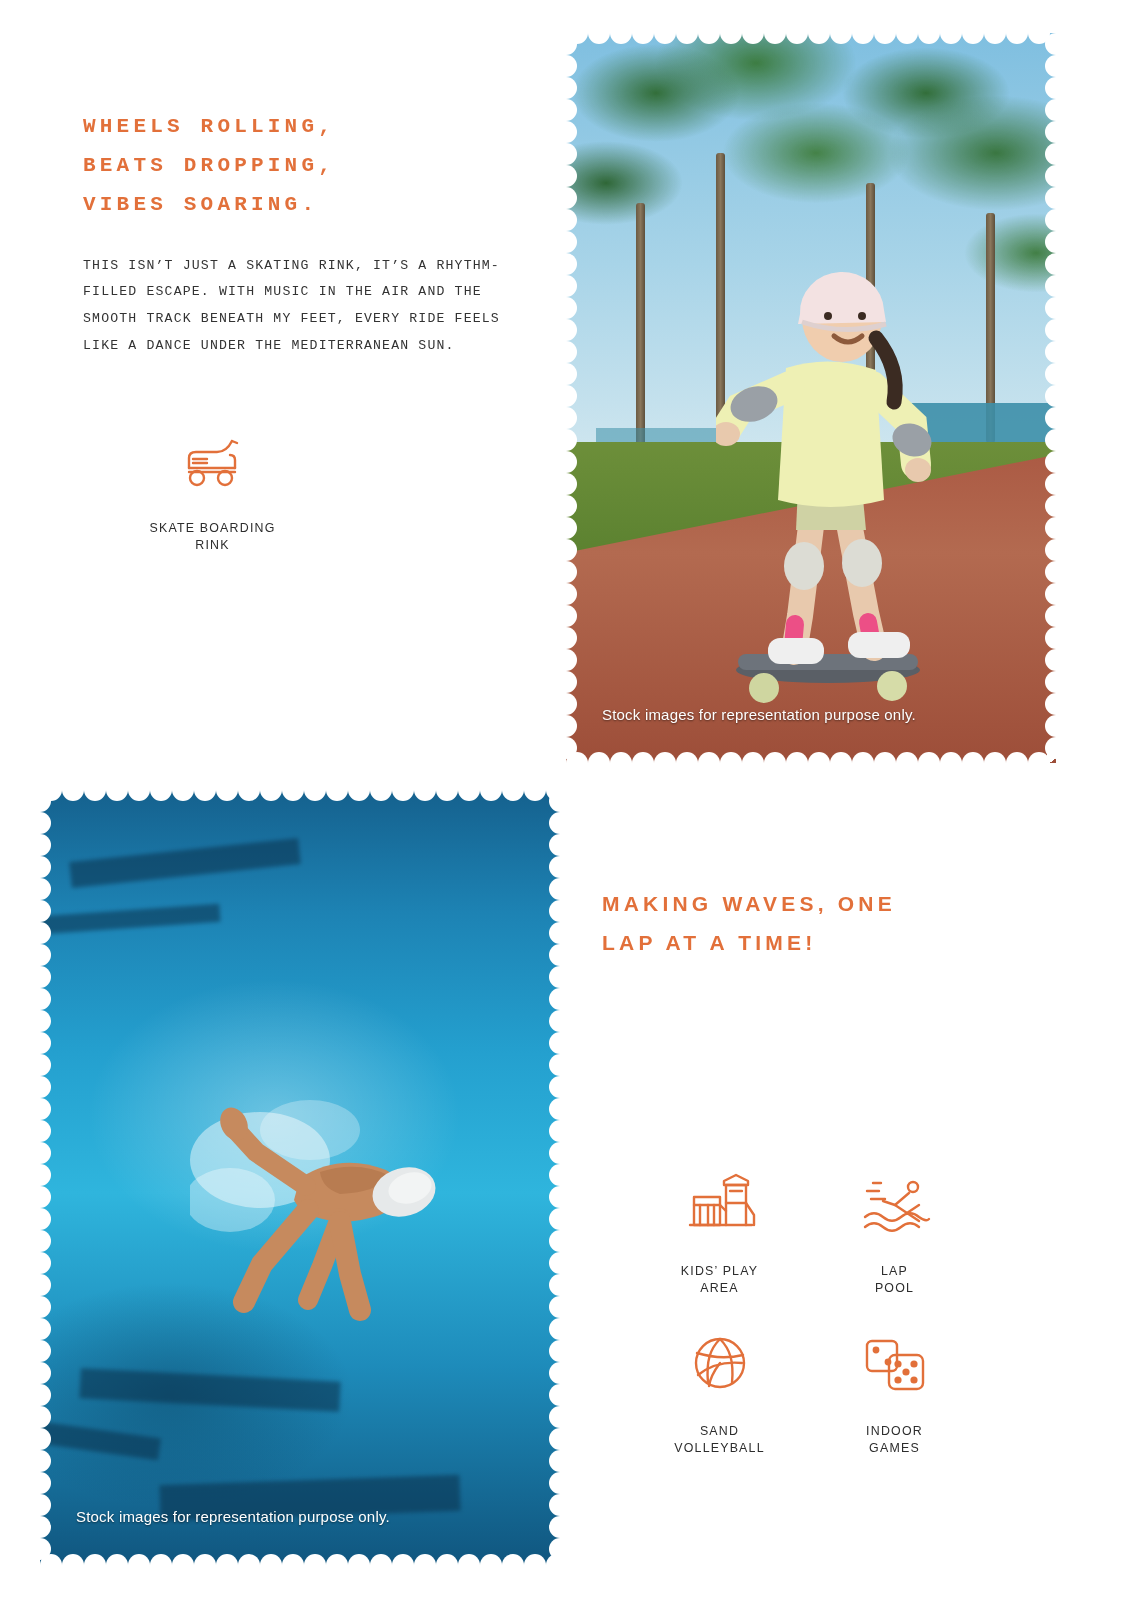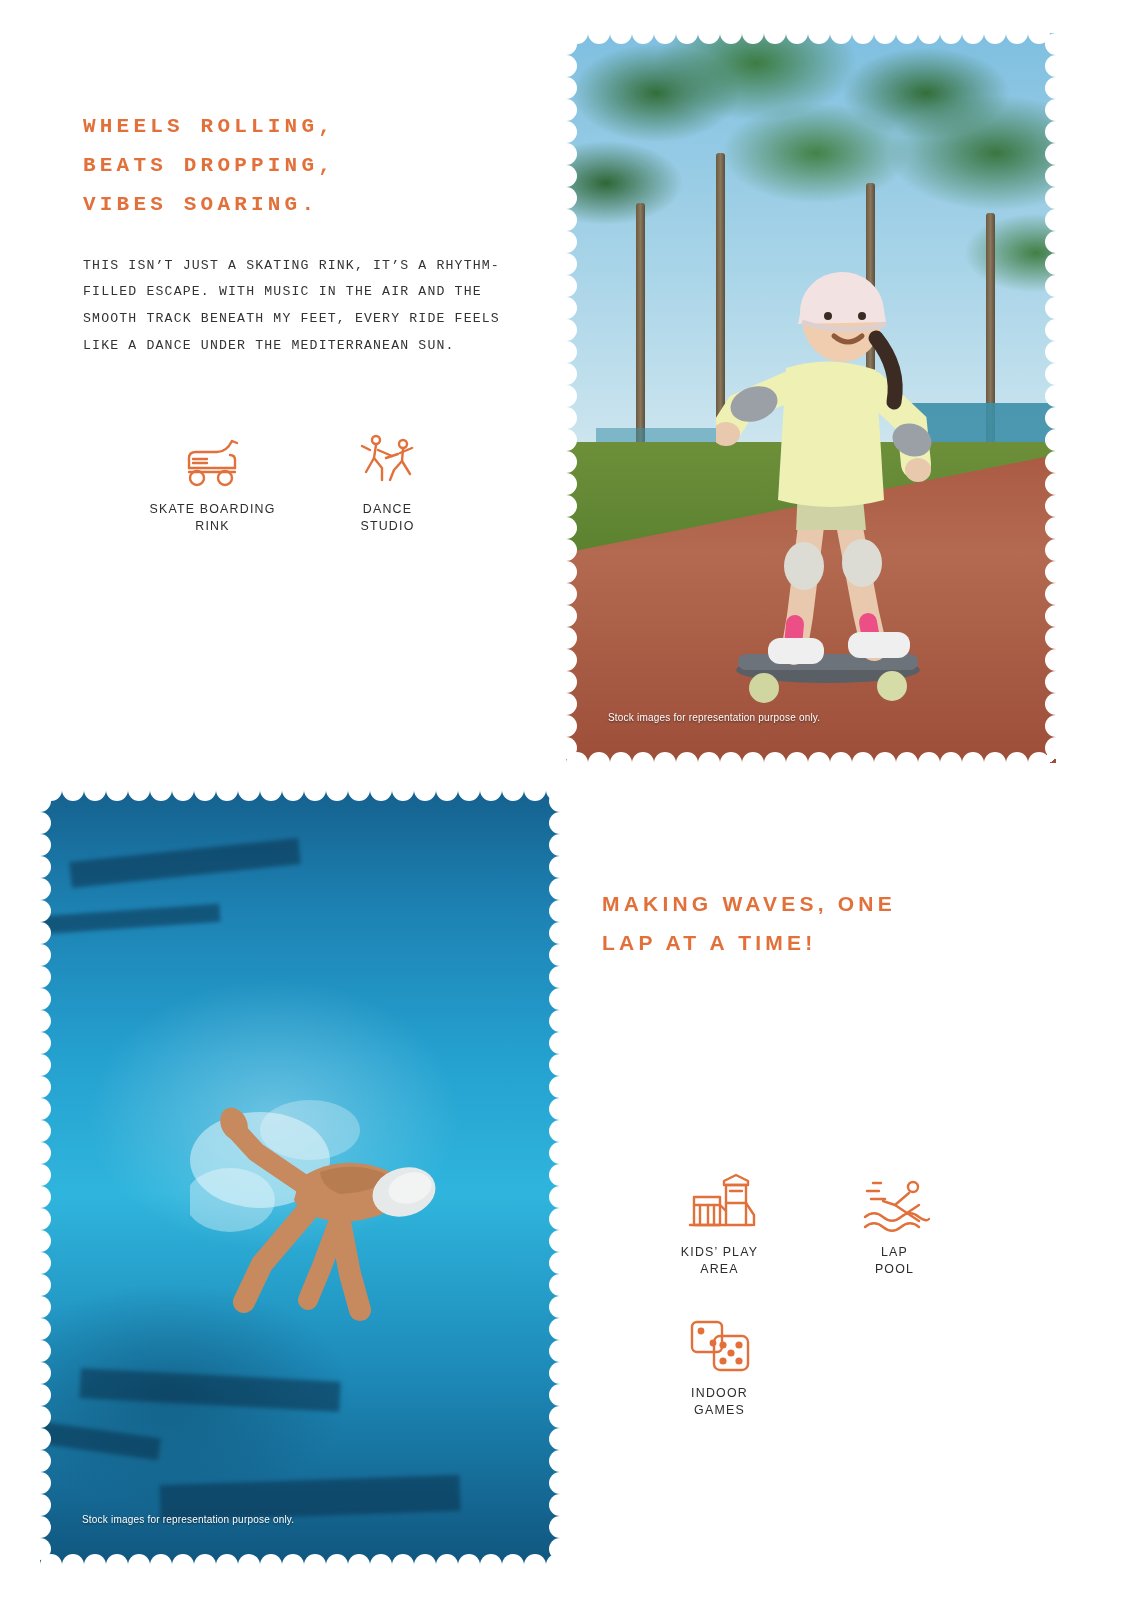--- a/index.html
+++ b/index.html
@@ -66,21 +66,21 @@
     justify-content: flex-start;
   }
   .amenity .icon-wrap {
     width: 72px;
     height: 72px;
     display: flex;
     align-items: center;
     justify-content: center;
   }
   .amenity .amenity-label {
-    margin-top: 4px;
+    margin-top: 23px;
     color: #2d2d2d;
     font-size: 12.4px;
     letter-spacing: 1.2px;
     line-height: 1.35;
     text-align: center;
     text-transform: uppercase;
     white-space: pre-line;
   }
 
   
@@ -93,24 +93,24 @@
       radial-gradient(circle 9px at 0 0, transparent 98%, #000 100%) -9px -9px,
       linear-gradient(#000 0 0) center/calc(100% - 18px) calc(100% - 18px) no-repeat;
   }
   .stamp-inner {
     position: absolute;
     inset: 0;
     overflow: hidden;
   }
   .stamp-caption {
     position: absolute;
-    left: 42px;
+    left: 36px;
     bottom: 40px;
     color: #ffffff;
-    font-size: 10px;
+    font-size: 15px;
     letter-spacing: 0.2px;
     text-shadow: 0 1px 2px rgba(0,0,0,.5);
   }
 
   
   .scallop-edge {
     position: absolute;
     inset: 0;
     pointer-events: none;
   }
@@ -229,38 +229,20 @@
           <circle cx="48" cy="50" r="7"></circle>
           <path d="M12 44 L58 44"></path>
         </svg>
       </span>
       <span class="amenity-label">SKATE BOARDING
 RINK</span>
     </div>
 
 
 
-    <div class="amenity">
-      <span class="icon-wrap">
-        <svg width="72" height="66" viewBox="0 0 72 66" fill="none" stroke="#E2703A" stroke-width="2.4" stroke-linecap="round" stroke-linejoin="round">
-          <circle cx="24" cy="12" r="4"></circle>
-          <path d="M24 17 L22 30 L14 44"></path>
-          <path d="M22 30 L30 40 L30 52"></path>
-          <path d="M18 22 L10 18"></path>
-          <path d="M26 22 L40 28"></path>
-          <circle cx="51" cy="16" r="4"></circle>
-          <path d="M51 21 L50 33 L58 46"></path>
-          <path d="M50 33 L42 42 L38 52"></path>
-          <path d="M48 25 L60 20"></path>
-          <path d="M46 26 L34 30"></path>
-        </svg>
-      </span>
-      <span class="amenity-label">DANCE
-STUDIO</span>
-    </div>
   </div>
 
   <div id="stamp-skating" class="stamp">
     <div class="stamp-inner">
       <div id="photo-skating">
         <div class="sky"></div>
         <div class="palm-band"></div>
         <div class="trunk" style="left:70px; top:170px; height:250px;"></div>
         <div class="trunk" style="left:150px; top:120px; height:300px;"></div>
         <div class="trunk" style="left:420px; top:180px; height:230px;"></div>
@@ -623,20 +605,34 @@
           <path d="M48 42 L60 50"></path>
           <path d="M6 46 C12 41 18 41 24 46 C30 51 36 51 42 46 C48 41 54 41 60 46 C64 49 68 50 70 48"></path>
           <path d="M6 56 C12 51 18 51 24 56 C30 61 36 61 42 56 C48 51 54 51 60 56"></path>
           <path d="M8 20 L20 20 M12 28 L26 28 M14 12 L22 12"></path>
         </svg>
       </span>
       <span class="amenity-label">LAP
 POOL</span>
     </div>
 
+    <div class="amenity">
+      <span class="icon-wrap">
+        <svg width="72" height="66" viewBox="0 0 72 66" fill="none" stroke="#E2703A" stroke-width="2.4" stroke-linecap="round" stroke-linejoin="round">
+          <circle cx="36" cy="32" r="24"></circle>
+          <path d="M36 8 C26 18 22 30 24 52"></path>
+          <path d="M36 8 C46 18 50 30 48 52"></path>
+          <path d="M13 22 C26 26 42 28 59 24"></path>
+          <path d="M14 44 C24 36 38 30 58 32"></path>
+          <path d="M36 32 C30 40 26 48 25 55"></path>
+        </svg>
+      </span>
+      <span class="amenity-label">SAND
+VOLLEYBALL</span>
+    </div>
 
     <div class="amenity">
       <span class="icon-wrap">
         <svg width="72" height="66" viewBox="0 0 72 66" fill="none" stroke="#E2703A" stroke-width="2.4" stroke-linecap="round" stroke-linejoin="round">
           <rect x="8" y="10" width="30" height="30" rx="5"></rect>
           <circle cx="17" cy="19" r="2.2" fill="#E2703A"></circle>
           <circle cx="29" cy="31" r="2.2" fill="#E2703A"></circle>
           <rect x="30" y="24" width="34" height="34" rx="6"></rect>
           <circle cx="39" cy="33" r="2.4" fill="#E2703A"></circle>
           <circle cx="55" cy="33" r="2.4" fill="#E2703A"></circle>

